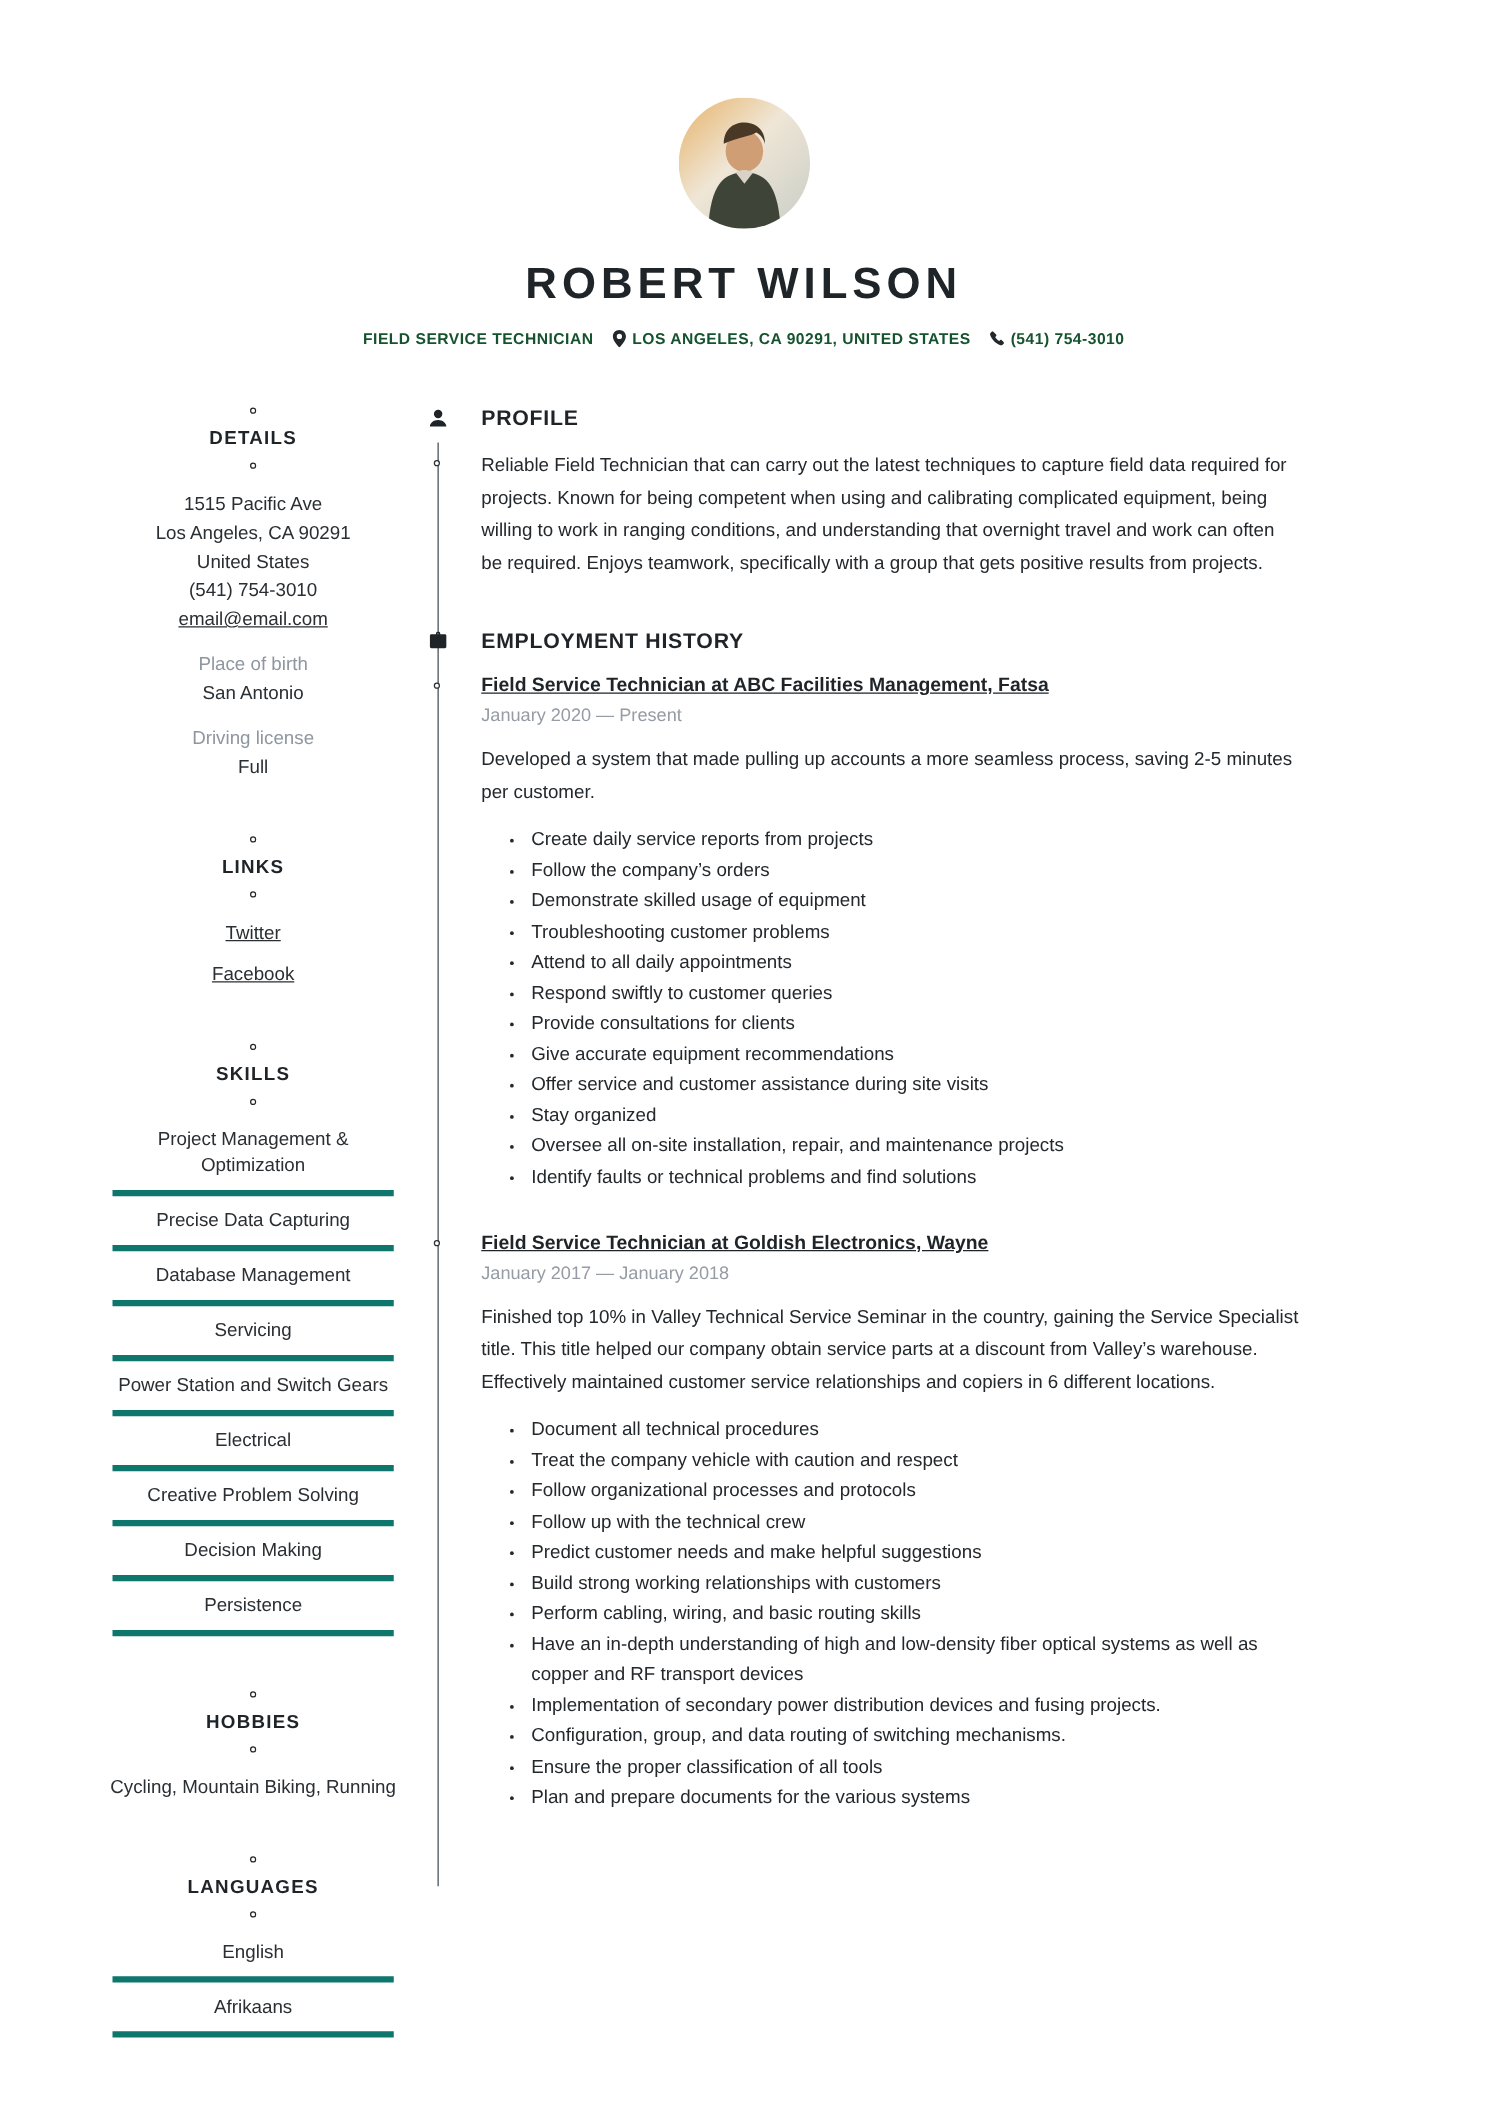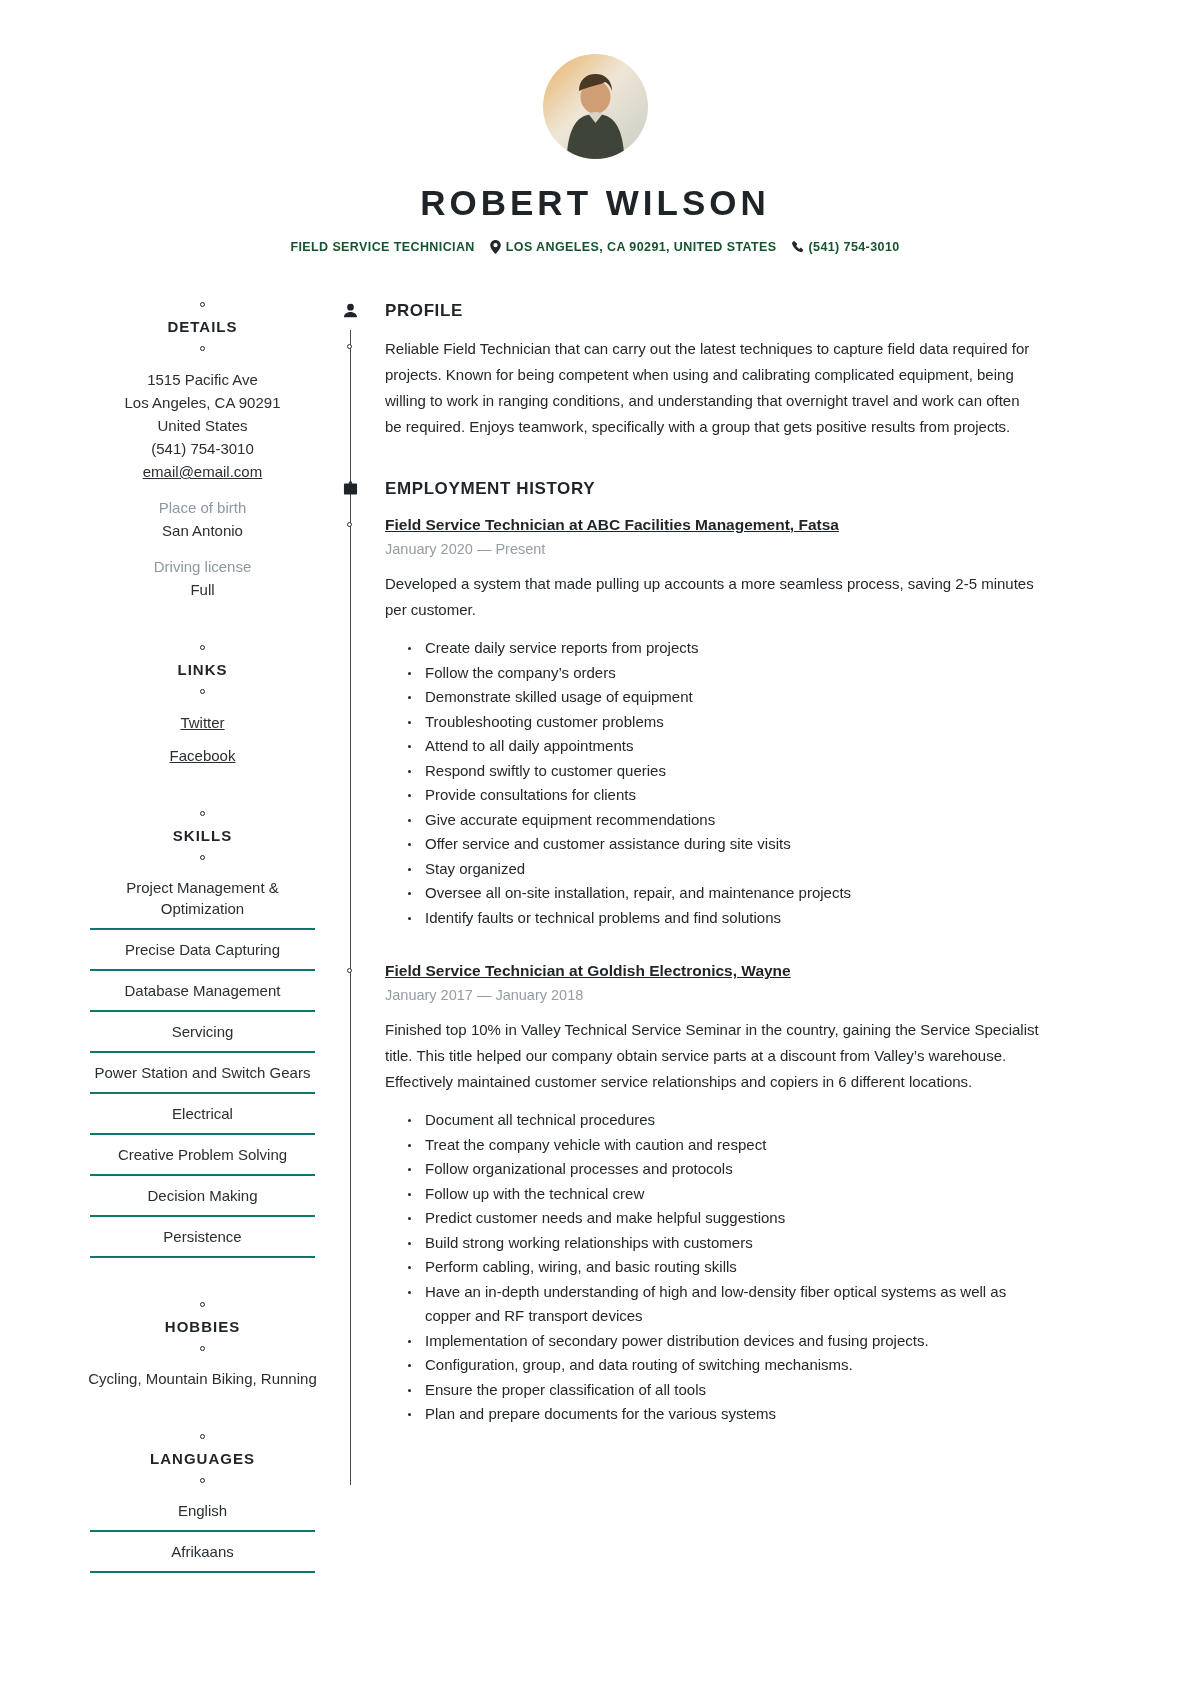--- a/index.html
+++ b/index.html
@@ -2,21 +2,21 @@
 <html><head>
 <meta charset="utf-8">
 <title>Resume</title>
 <style>
   * { margin:0; padding:0; box-sizing:border-box; }
   html,body { background:#ffffff; }
   body { font-family:"Liberation Sans", sans-serif; color:#23282c; }
   .page { width:1190px; min-height:1683px; margin:0 auto; background:#fff; position:relative; overflow:hidden; }
 
   
-  .header { text-align:center; padding-top:54px; }
+  .header { text-align:center; padding-top:54px;margin-top:24px; }
   .photo { width:105px; height:105px; border-radius:50%; overflow:hidden; margin:0 auto; }
   .photo svg { display:block; }
   .name { margin-top:24px; font-size:35px; font-weight:700; letter-spacing:4px; color:#1f2428; }
   .contact { margin-top:17px; display:flex; justify-content:center; align-items:center; gap:15px;
              font-size:12.5px; font-weight:700; letter-spacing:.4px; color:#14532d; }
   .contact-item { display:inline-flex; align-items:center; gap:5px; }
   .cicon { display:inline-flex; align-items:center; color:#23282c; }
 
   
   .body { display:flex; align-items:flex-start; padding:46px 150px 60px 75px; }
@@ -25,21 +25,21 @@
   .sidebar { width:255px; flex:none; text-align:center; }
   .side-heading { display:flex; align-items:center; justify-content:center; gap:11px;
                   font-size:15px; font-weight:700; letter-spacing:1px; color:#1f2428;
                   margin:44px 0 17px;flex-direction:column; }
   .side-heading.first { margin-top:2px; }
   .ring { width:5px; height:5px; border:1px solid #1f2428; border-radius:50%; flex:none; }
   .detail-line { font-size:15px; line-height:23px; color:#2a2f33; }
   .muted-label { font-size:15px; line-height:23px; color:#8e96a0; margin-top:13px; }
   .link { font-size:15px; line-height:23px; color:#2a2f33; text-decoration:underline; cursor:pointer; }
   .link-row { margin-bottom:10px; }
-  .skill { width:225px; margin:0 auto 9px; padding-bottom:9px; border-bottom:2px solid #0f766e;
+  .skill { width:225px; margin:0 auto 9px; padding-bottom:9px; border-bottom:5px solid #0f766e;
            font-size:15px; line-height:21px; color:#2a2f33; }
   .hobby-text { font-size:15px; line-height:22px; color:#2a2f33; }
 
   
   .main { flex:1; margin-left:20px; padding-left:35px; position:relative; }
   .timeline { position:absolute; left:0; top:30px; width:1px; height:1155px; background:#454c52; }
   .main-heading { position:relative; font-size:17px; font-weight:700; letter-spacing:.6px;
                   line-height:22px; color:#1f2428; margin-bottom:14px; }
   .section-icon { position:absolute; left:-42px; top:3px; width:15px; height:15px; color:#1f2428; }
   .section-icon svg { display:block; }

